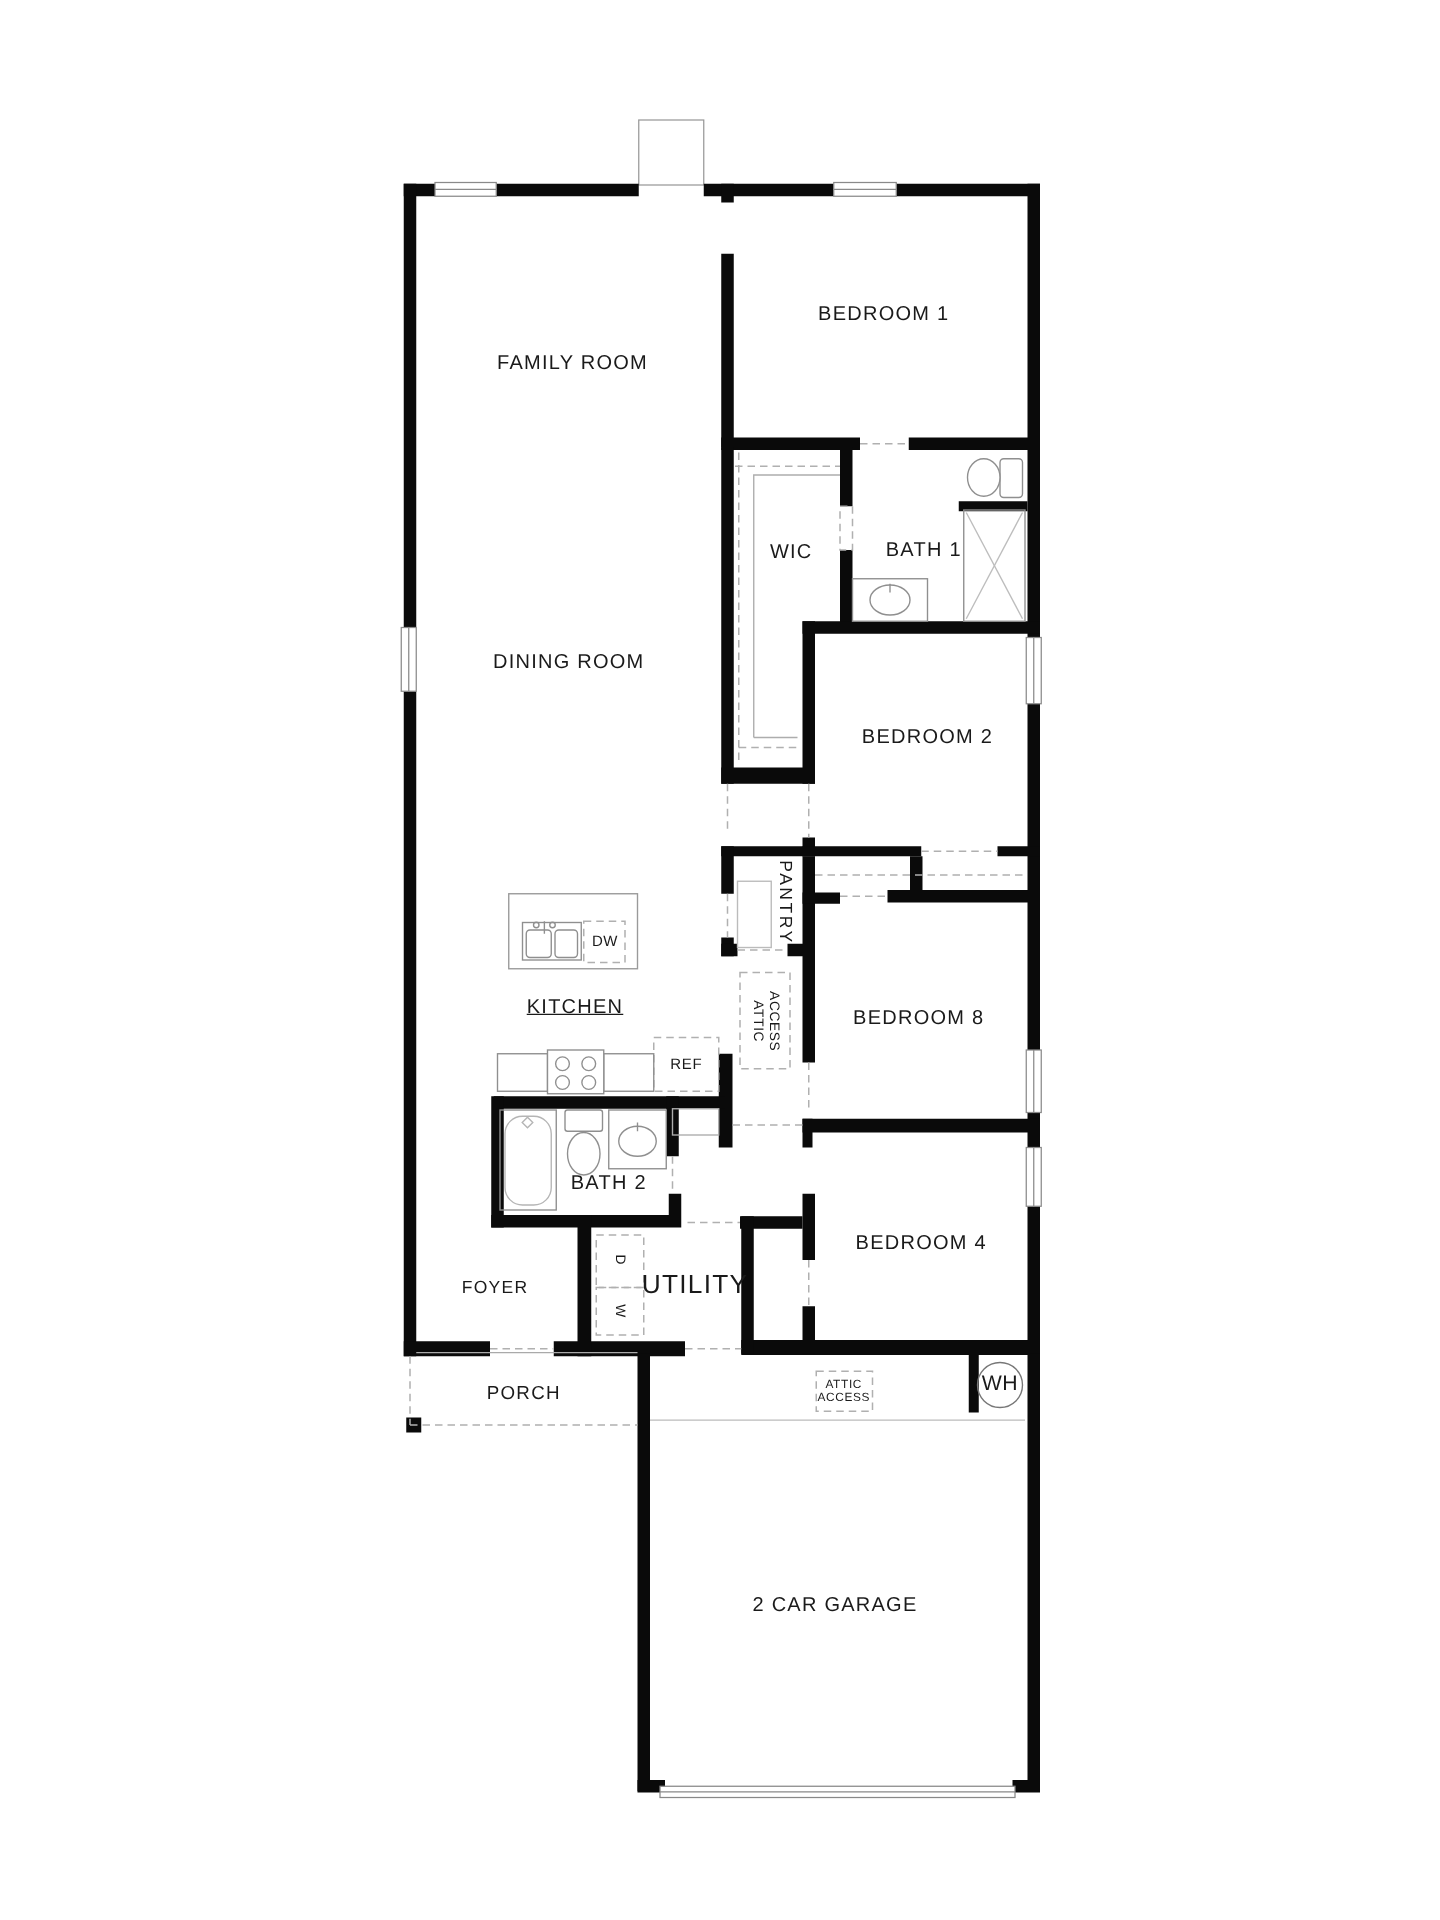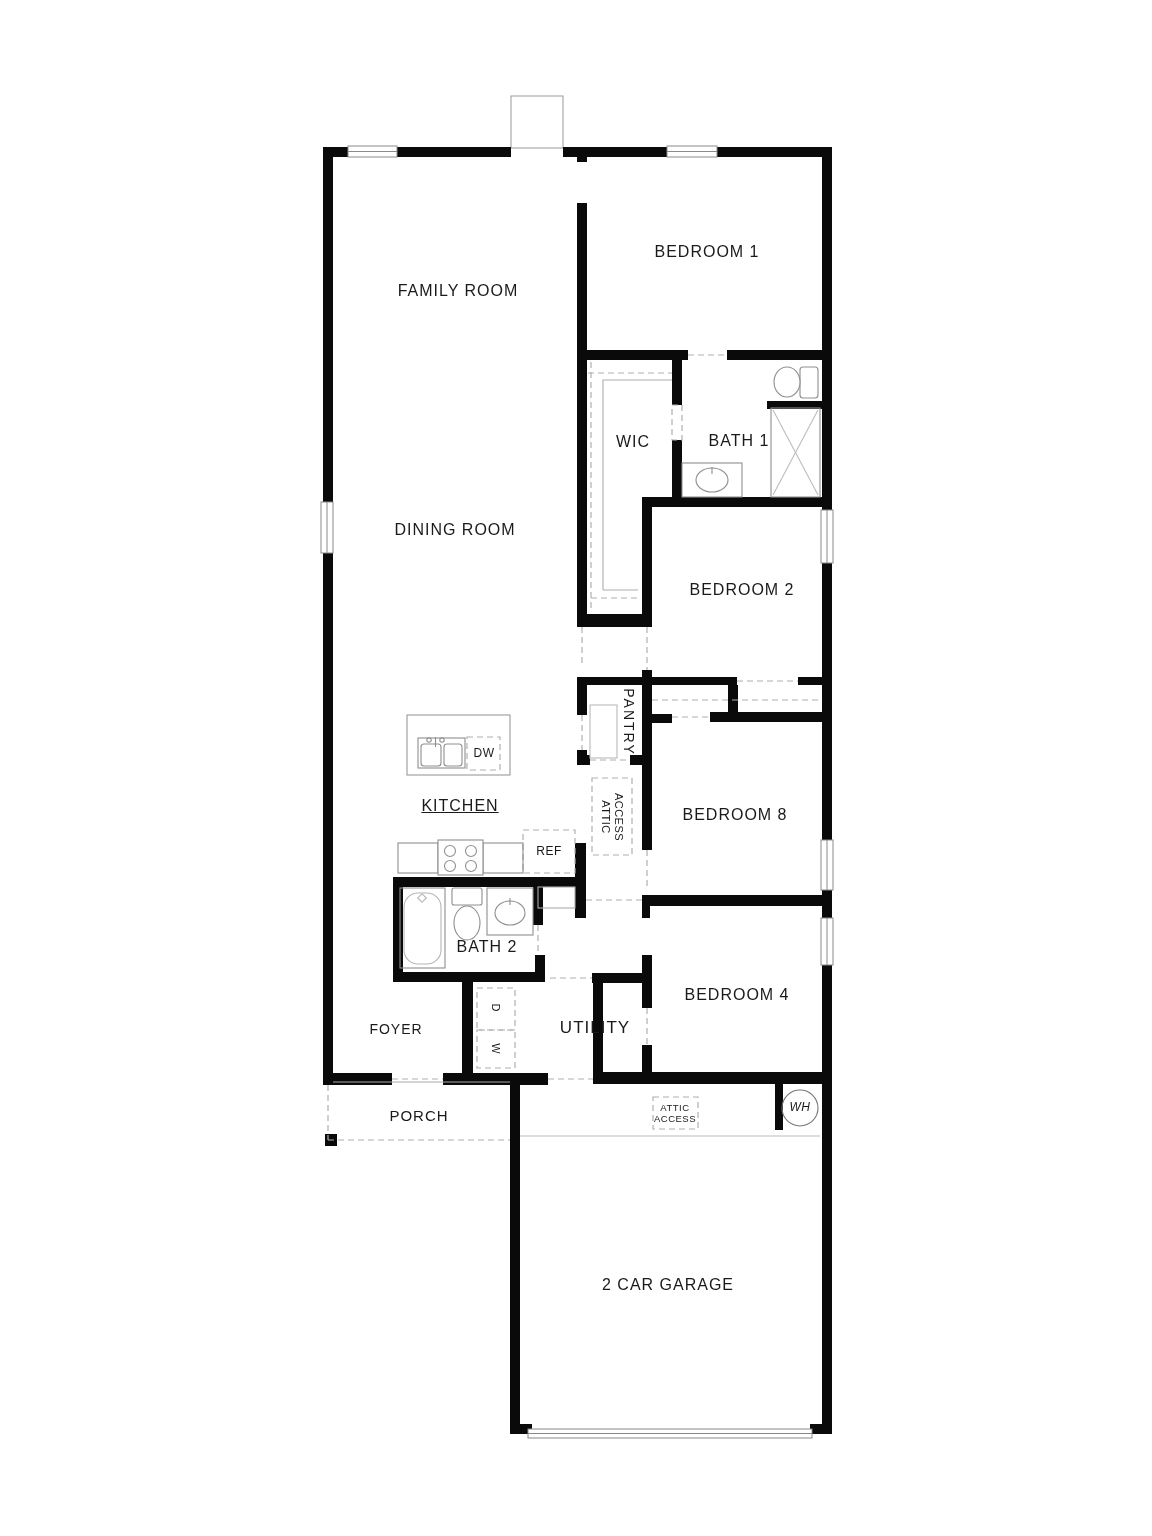--- a/index.html
+++ b/index.html
@@ -249,29 +249,29 @@
   <div class="lbl" style="left:633px;top:442px;">WIC</div>
   <div class="lbl" style="left:727px;top:441px;margin-left:12px;">BATH 1</div>
   <div class="lbl" style="left:455px;top:530px;">DINING ROOM</div>
   <div class="lbl" style="left:736px;top:590px;padding-left:12px;">BEDROOM 2</div>
   <div class="lbl rot" style="left:629px;top:722px;font-size:14px;letter-spacing:2px;">PANTRY</div>
   <div class="lbl" style="left:460px;top:806px;text-decoration:underline;">KITCHEN</div>
   <div class="lbl" style="left:735px;top:815px;">BEDROOM 8</div>
   <div class="lbl" style="left:487px;top:947px;">BATH 2</div>
   <div class="lbl" style="left:737px;top:995px;">BEDROOM 4</div>
   <div class="lbl" style="left:396px;top:1029px;font-size:14px;">FOYER</div>
-  <div class="lbl" style="left:556px;top:1028px;font-size:17px;margin-left:39px;">UTILITY</div>
+  <div class="lbl" style="left:556px;top:1028px;font-size:21px;">UTILITY</div>
   <div class="lbl" style="left:419px;top:1115px;font-size:15px;">PORCH</div>
   <div class="lbl" style="left:668px;top:1285px;">2 CAR GARAGE</div>
 
   <div class="lbl small" style="left:484px;top:753px;">DW</div>
   <div class="lbl small" style="left:549px;top:851px;">REF</div>
   <div class="lbl rot2 wd" style="left:496px;top:1008px;">D</div>
   <div class="lbl rot2 wd" style="left:496px;top:1049px;">W</div>
-  <div class="lbl" style="left:800px;top:1107px;font-size:12px;letter-spacing:0.5px;font-style:italic;">WH</div>
+  <div class="lbl" style="left:800px;top:1107px;font-size:17px;letter-spacing:0.5px;">WH</div>
 
   <div class="lbl rot" style="left:612px;top:817px;">
     <div class="colrev">
       <span>ATTIC</span>
       <span>ACCESS</span>
     </div>
   </div>
 
   <div class="lbl tiny" style="left:675px;top:1113px;">
     <div><span>ATTIC</span><br>

